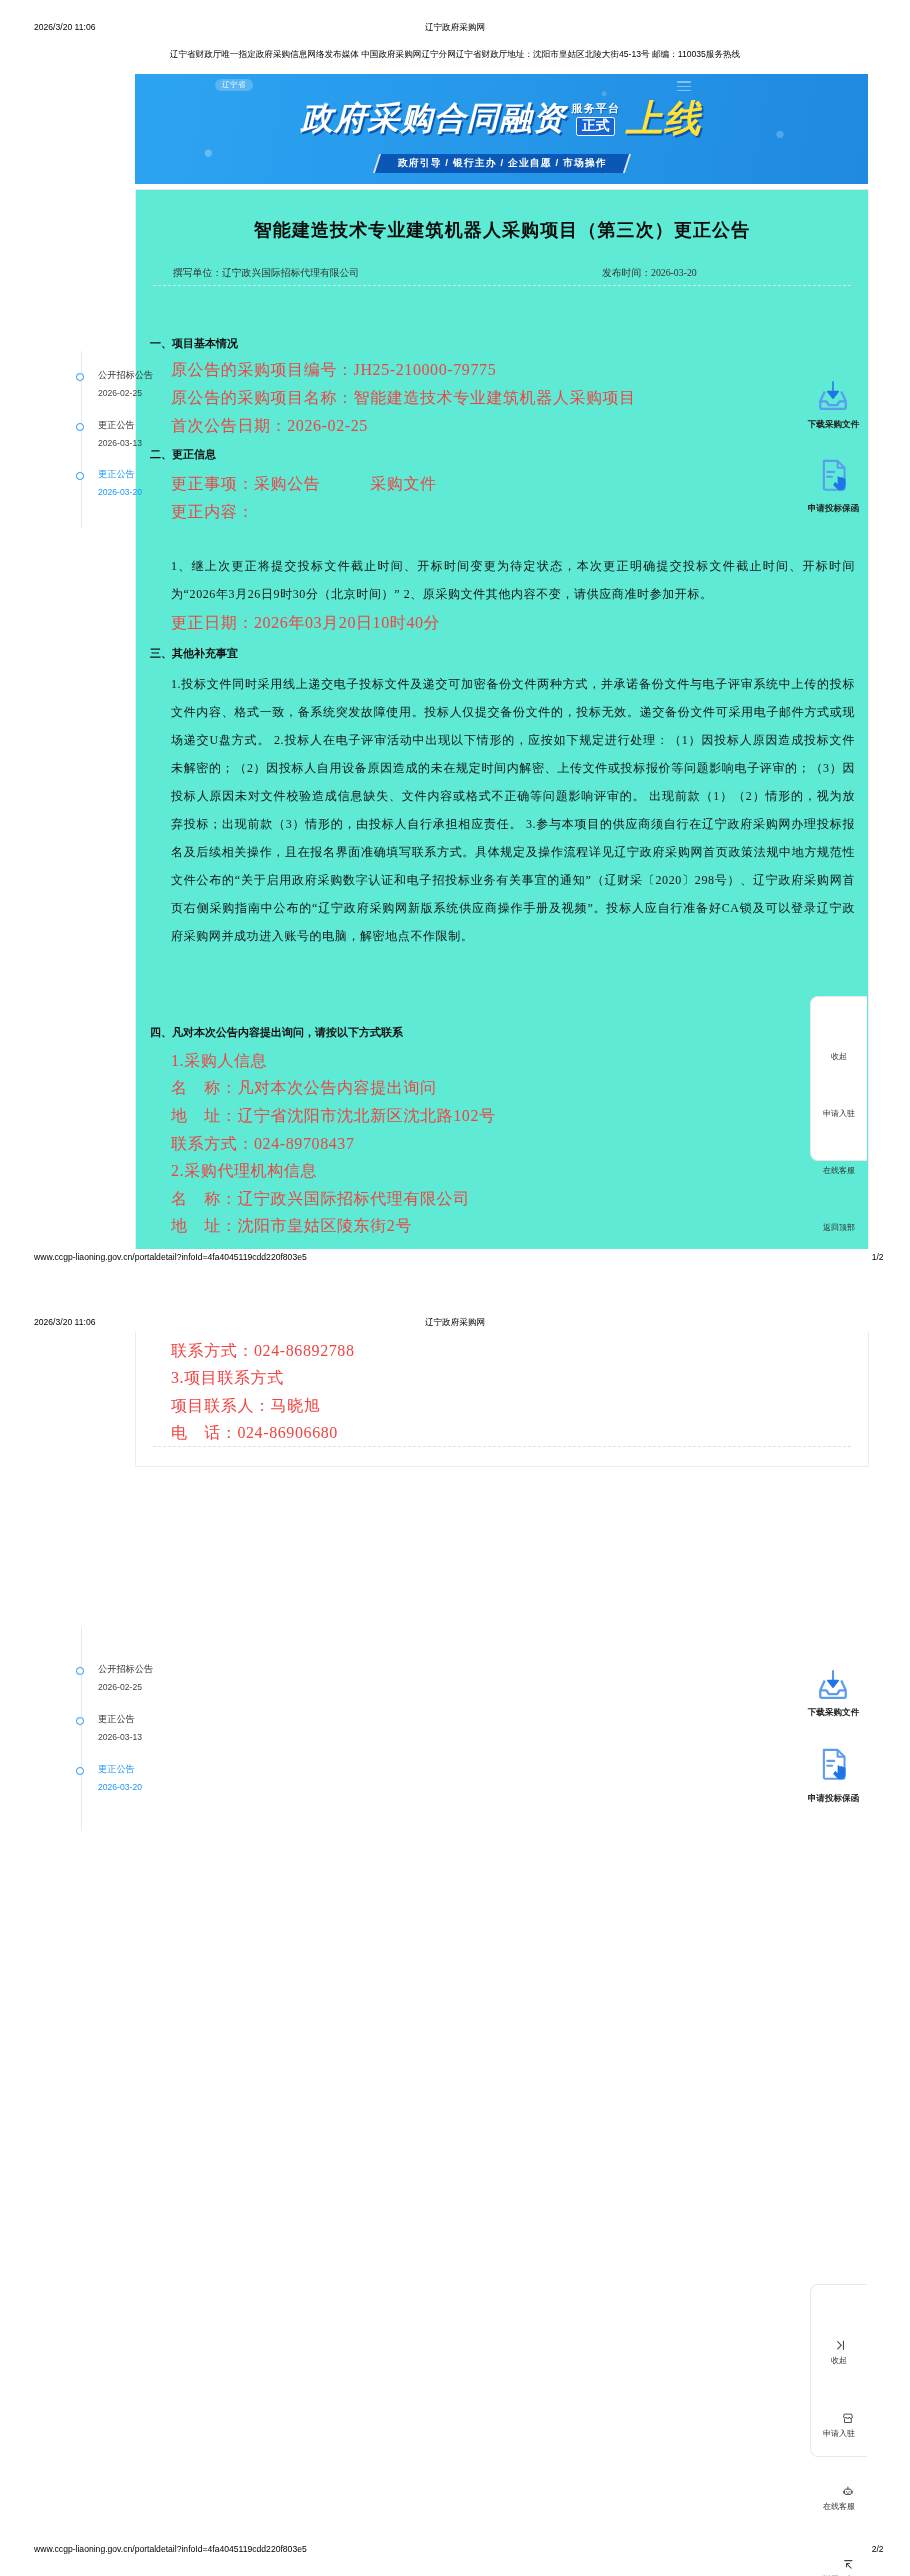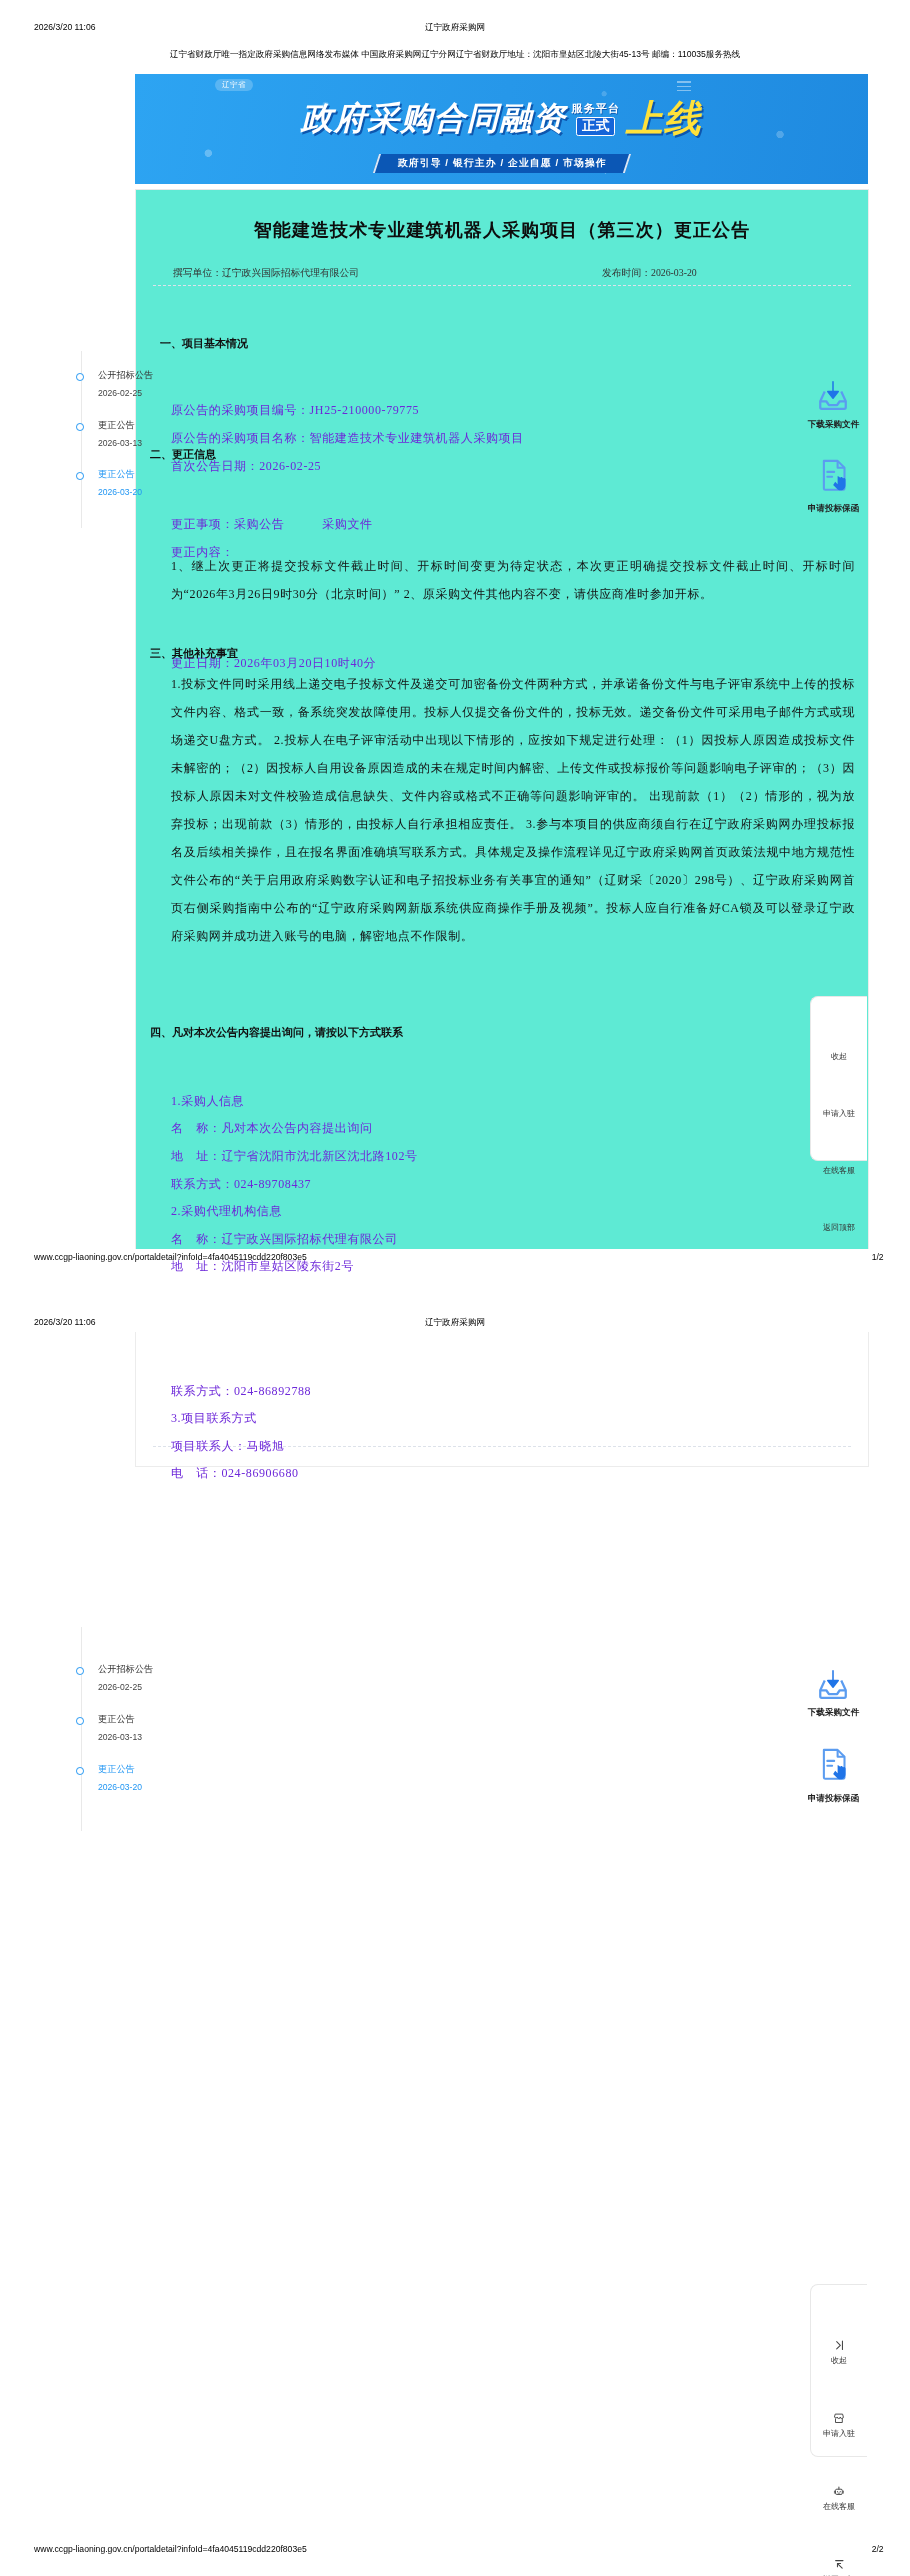--- a/index.html
+++ b/index.html
@@ -45,40 +45,40 @@
     border-left:0.6px solid #ececec;border-right:0.6px solid #ececec;border-top:1.1px solid #e8e8e8;}
   .cardB{left:135px;top:1332px;width:732px;height:134px;background:#fff;
     border-left:0.6px solid #ececec;border-right:0.6px solid #ececec;border-bottom:0.6px solid #ececec;}
   .doc-title{position:absolute;left:0;right:0;top:27.6px;text-align:center;
     font-size:18px;font-weight:700;color:#0d0d0d;letter-spacing:1.1px;white-space:nowrap;}
   .doc-meta{position:absolute;top:77px;font-size:9.8px;color:#333;
     font-family:"Liberation Serif",serif;white-space:nowrap;}
   .dotted{border-top:1.1px dashed #dde2ea;height:0;}
 
   .heading{font-size:11px;font-weight:700;color:#111;white-space:nowrap;}
-  .body-line{font-family:"Liberation Serif",serif;font-size:12px;color:#6d28d9;
-    letter-spacing:0.6px;white-space:pre;margin-top:42px;}
+  .body-line{font-family:"Liberation Serif",serif;font-size:16px;color:#ef4444;
+    letter-spacing:0.6px;white-space:pre;}
   .para{font-family:"Liberation Serif",serif;font-size:12px;color:#141414;
     letter-spacing:0.6px;line-height:28px;text-align:justify;}
 
   
   .tl-line{width:1.1px;background:#e9e9e9;}
   .tl-dot{width:5.7px;height:5.7px;border:1.7px solid #2196f3;border-radius:50%;background:#fff;}
   .tl-label{font-size:9.2px;color:#333;white-space:nowrap;cursor:pointer;}
   .tl-date{font-size:8.6px;color:#444;white-space:nowrap;}
   .tl-active{color:#2196f3;}
 
   
   .side-label{width:75px;text-align:center;font-size:8.6px;font-weight:700;color:#222;white-space:nowrap;}
 
   
   .toolbar{width:57px;background:#fff;border:0.6px solid #e8e8e8;border-right:none;
     border-radius:8px 0 0 8px;display:flex;flex-direction:column;align-items:center;
     justify-content:space-around;padding:8px 0;box-sizing:border-box;}
-  .tb-item{display:flex;flex-direction:column;align-items:center;gap:3.4px;cursor:pointer;margin-top:46px;}
+  .tb-item{display:flex;flex-direction:column;align-items:flex-end;gap:3.4px;cursor:pointer;margin-top:46px;}
   .tb-label{font-size:8px;color:#333;white-space:nowrap;}
 
   .footer-url{font-size:8.6px;color:#000;white-space:nowrap;}
   .footer-page{font-size:8.6px;color:#000;text-align:right;}
 </style>
 </head>
 <body>
 
 <div class="page">
 
@@ -134,21 +134,21 @@
   <div class="abs" style="left:817px;top:458px;cursor:pointer;">
     <svg width="33" height="36" viewBox="0 0 48 52">
       <path d="M10 4 H30 L40 14 V44 a2 2 0 0 1 -2 2 H12 a2 2 0 0 1 -2 -2 Z" fill="none" stroke="#5b9cf0" stroke-width="3" stroke-linejoin="round"></path>
       <path d="M30 4 V14 H40" fill="none" stroke="#5b9cf0" stroke-width="3" stroke-linejoin="round"></path>
       <path d="M15 20 h10 M15 27 h7" stroke="#5b9cf0" stroke-width="3" stroke-linecap="round"></path>
       <path d="M30 26 v12 l-3.5-3.5 -3 4.5 7 7 c6.5 2.5 11-1.5 11-7 v-7.5 c0-2.3-2.4-3.2-3.6-1.8 -.3-2.3-3.2-3-4.3-1.2 -1-2.1-3.6-2-3.6-2.5z" fill="#1f74e8"></path>
     </svg>
   </div>
   <div class="abs side-label" style="left:796px;top:503px;">申请投标保函</div>
 
-  <div class="abs heading" style="left:150px;top:336px;margin-left:10px;">一、项目基本情况</div>
+  <div class="abs heading" style="left:150px;top:336px;">一、项目基本情况</div>
   <div class="abs body-line" style="left:171px;top:360px;">原公告的采购项目编号：JH25-210000-79775</div>
   <div class="abs body-line" style="left:171px;top:388px;">原公告的采购项目名称：智能建造技术专业建筑机器人采购项目</div>
   <div class="abs body-line" style="left:171px;top:416px;">首次公告日期：2026-02-25</div>
 
   <div class="abs heading" style="left:150px;top:447px;">二、更正信息</div>
   <div class="abs body-line" style="left:171px;top:474px;">更正事项：采购公告　　　采购文件</div>
   <div class="abs body-line" style="left:171px;top:502px;">更正内容：</div>
   <div class="abs para" style="left:171px;top:504px;width:684px;margin-top:48px;">1、继上次更正将提交投标文件截止时间、开标时间变更为待定状态，本次更正明确提交投标文件截止时间、开标时间为“2026年3月26日9时30分（北京时间）” 2、原采购文件其他内容不变，请供应商准时参加开标。</div>
   <div class="abs body-line" style="left:171px;top:613px;">更正日期：2026年03月20日10时40分</div>
 

